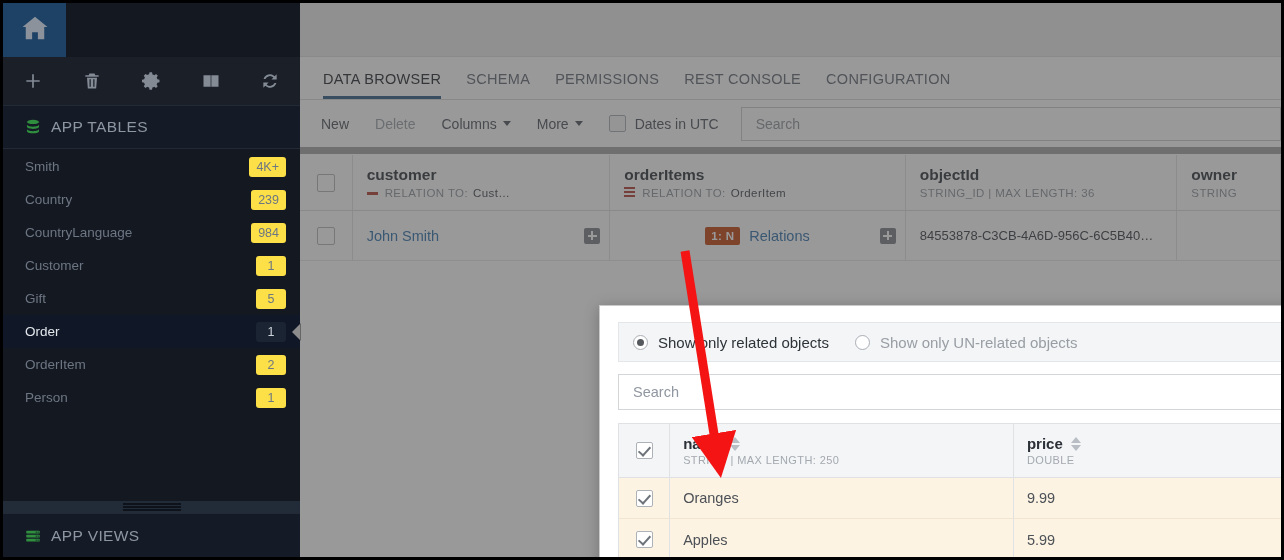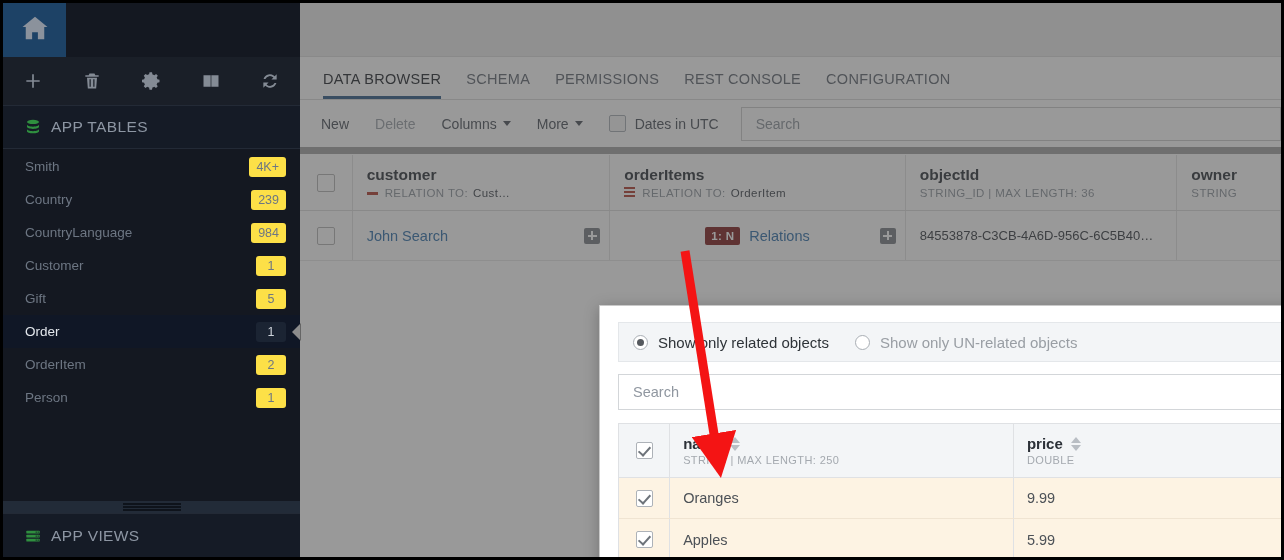--- a/index.html
+++ b/index.html
@@ -148,21 +148,21 @@
     position: absolute; right: 9px; top: 50%; transform: translateY(-50%);
     width: 16px; height: 16px; background: #787d84; border-radius: 2px;
     display: flex; align-items: center; justify-content: center;
   }
   .plus-btn::before, .plus-btn::after {
     content: ""; position: absolute; background: #fff;
   }
   .plus-btn::before { width: 9px; height: 2px; }
   .plus-btn::after { width: 2px; height: 9px; }
   .badge-1n {
-    display: inline-block; background: #7f1d1d; color: #fff; font-size: 11.5px;
+    display: inline-block; background: #c2410c; color: #fff; font-size: 11.5px;
     font-weight: bold; padding: 3px 6px; border-radius: 2px; margin-right: 9px;
     letter-spacing: .3px;
   }
   .rel-row { flex-direction: row; align-items: center; }
 
   
   .dimmer {
     position: absolute; left: 297px; top: 0; right: 0; bottom: 0;
     background: rgba(70,70,70,0.55); z-index: 40; pointer-events: none;
   }
@@ -403,21 +403,21 @@
           <span class="col-name">owner</span>
           <span class="col-sub">STRING</span>
         </div>
       </div>
 
       <div class="grow gbody">
         <div class="gcell cb">
           <span class="cbox"></span>
         </div>
         <div class="gcell" style="width:277px">
-          <span class="cell-link">John Search</span>
+          <span class="cell-link">John Smith</span>
           <span class="plus-btn"></span>
         </div>
         <div class="gcell rel-row" style="width:318px">
           <span class="badge-1n">1: N</span>
           <span class="cell-link">Relations</span>
           <span class="plus-btn"></span>
         </div>
         <div class="gcell" style="width:292px">
           <span class="cell-txt">84553878-C3CB-4A6D-956C-6C5B40…</span>
         </div>

